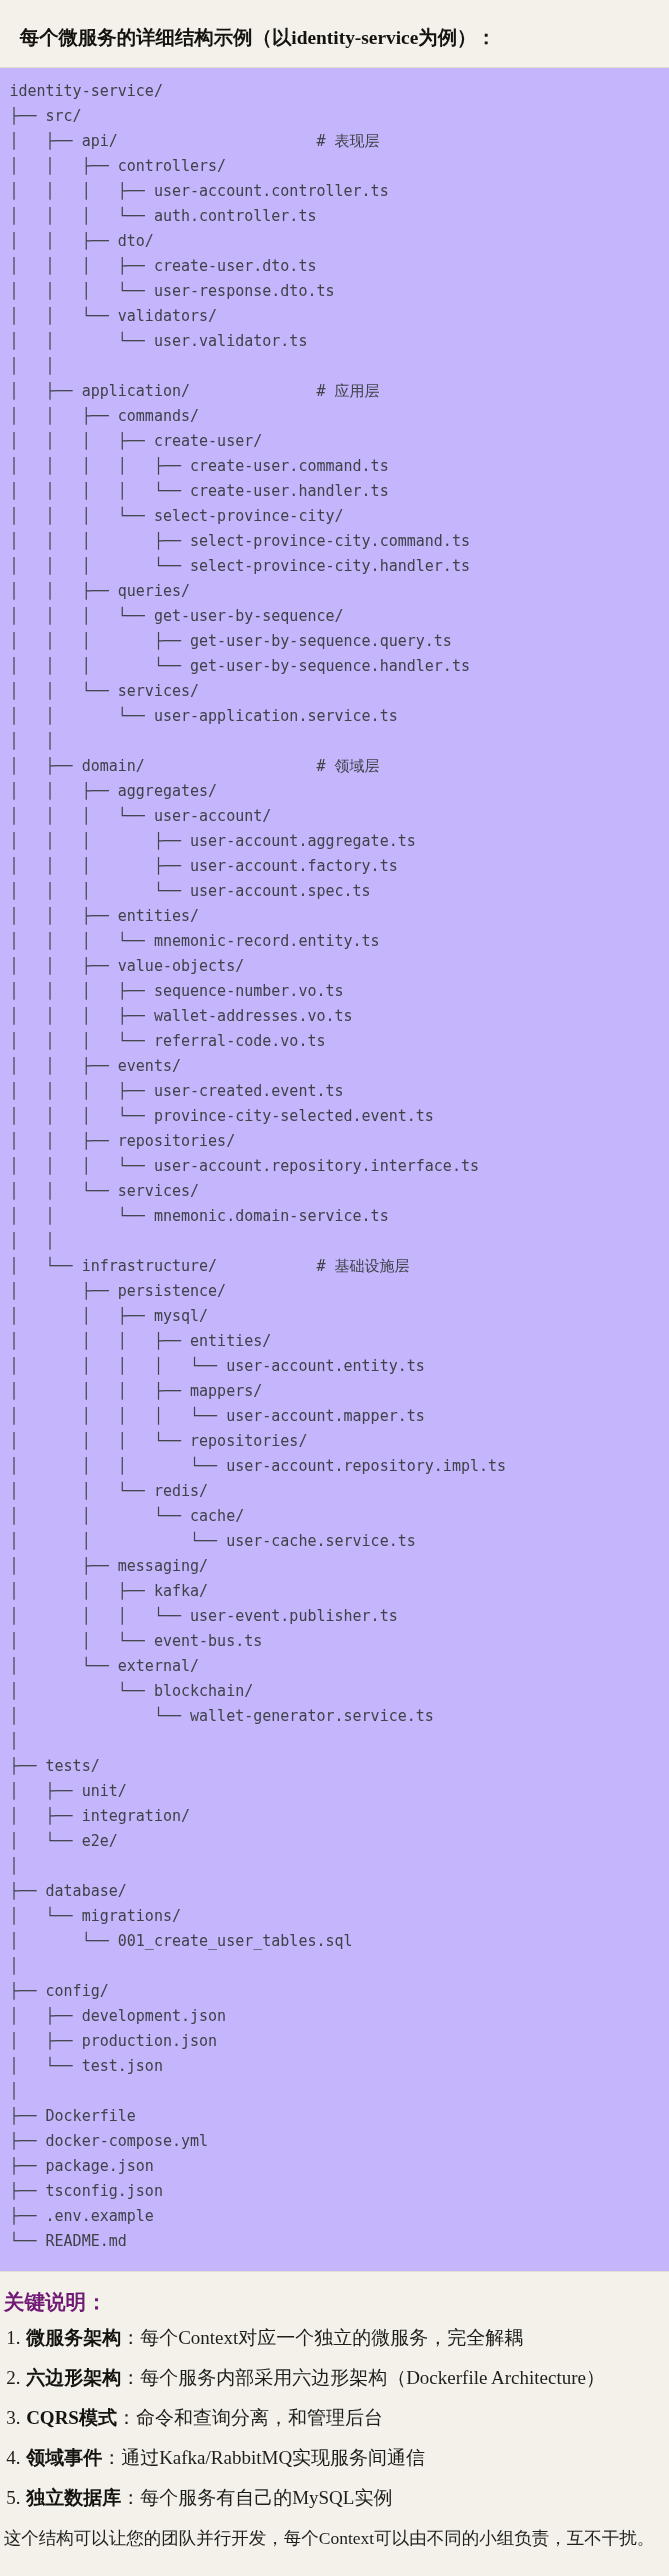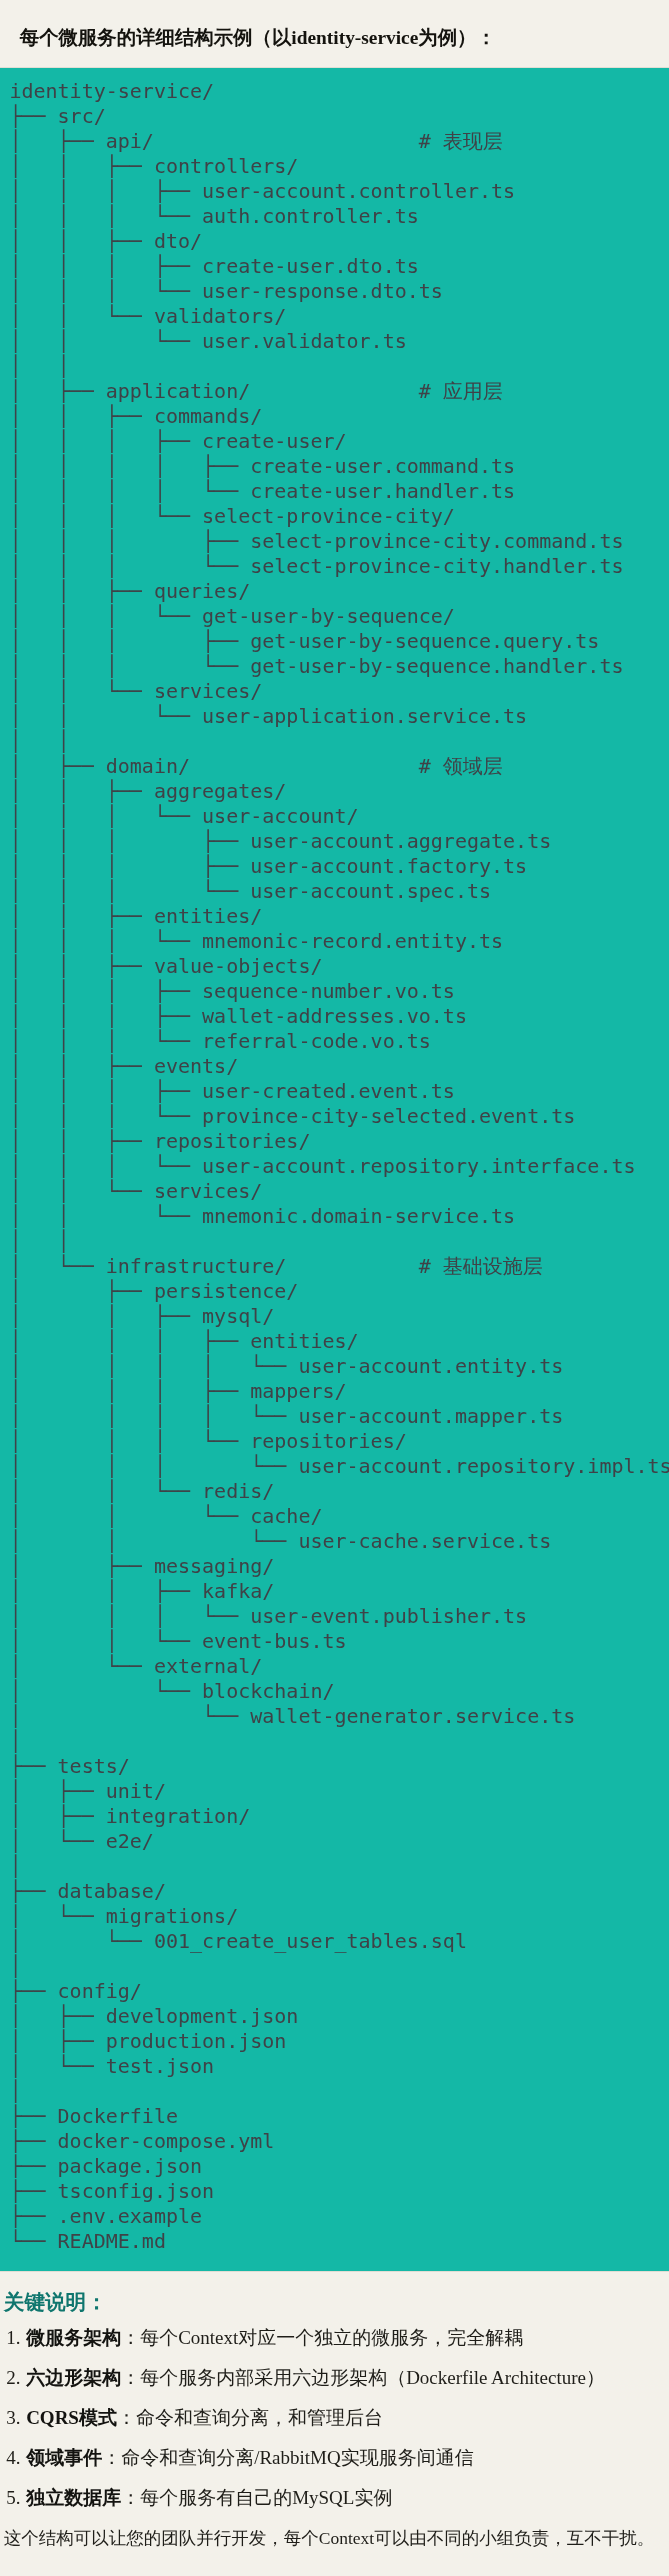--- a/index.html
+++ b/index.html
@@ -18,41 +18,41 @@
     margin: 16px;
     padding: 7.5px 5px 0 3.8px;
     font-family: "Liberation Serif", "DejaVu Serif", serif;
     font-weight: 700;
     font-size: 19.4px;
     line-height: 27.5px;
     color: #14130e;
   }
   .code-block {
     margin: 13px 0 4px 0;
-    background: #14b8a6;
+    background: #c4b5fd;
     border-top: 0.6px solid #e1ded4;
     border-bottom: 0.6px solid #e1ded4;
     padding: 11.3px 6.3px 16.3px 9.4px;
     font-family: "DejaVu Sans Mono", "Liberation Mono", monospace;
-    font-size: 20px;
+    font-size: 15px;
     line-height: 25px;
     color: #3f4247;
     white-space: pre;
     overflow: hidden;
   }
   .notes {
     padding: 0 6.3px 0 3.8px;
   }
   .notes-heading {
     margin: 17px 0 13.8px 0;
     font-family: "Liberation Sans", "DejaVu Sans", sans-serif;
     font-weight: 700;
     font-size: 20.6px;
     line-height: 26px;
-    color: #0f766e;
+    color: #701a75;
   }
   .note-item {
     font-size: 19px;
     line-height: 19px;
     margin: 0 0 21px 2.5px;
     white-space: nowrap;
   }
   .note-num {
     margin-right: 5.6px;
   }
@@ -172,21 +172,21 @@
     <div class="note-item">
         <span class="note-num">1.</span><span class="note-label">微服务架构</span><span class="note-text">：每个Context对应一个独立的微服务，完全解耦</span>
       </div>
         <div class="note-item">
         <span class="note-num">2.</span><span class="note-label">六边形架构</span><span class="note-text">：每个服务内部采用六边形架构（Dockerfile Architecture）</span>
       </div>
         <div class="note-item">
         <span class="note-num">3.</span><span class="note-label">CQRS模式</span><span class="note-text">：命令和查询分离，和管理后台</span>
       </div>
         <div class="note-item">
-        <span class="note-num">4.</span><span class="note-label">领域事件</span><span class="note-text">：命令和查询分离/RabbitMQ实现服务间通信</span>
+        <span class="note-num">4.</span><span class="note-label">领域事件</span><span class="note-text">：通过Kafka/RabbitMQ实现服务间通信</span>
       </div>
         <div class="note-item">
         <span class="note-num">5.</span><span class="note-label">独立数据库</span><span class="note-text">：每个服务有自己的MySQL实例</span>
       </div>
       </div>
 
     <p class="notes-footer">这个结构可以让您的团队并行开发，每个Context可以由不同的小组负责，互不干扰。</p>
 
   </div>
 

